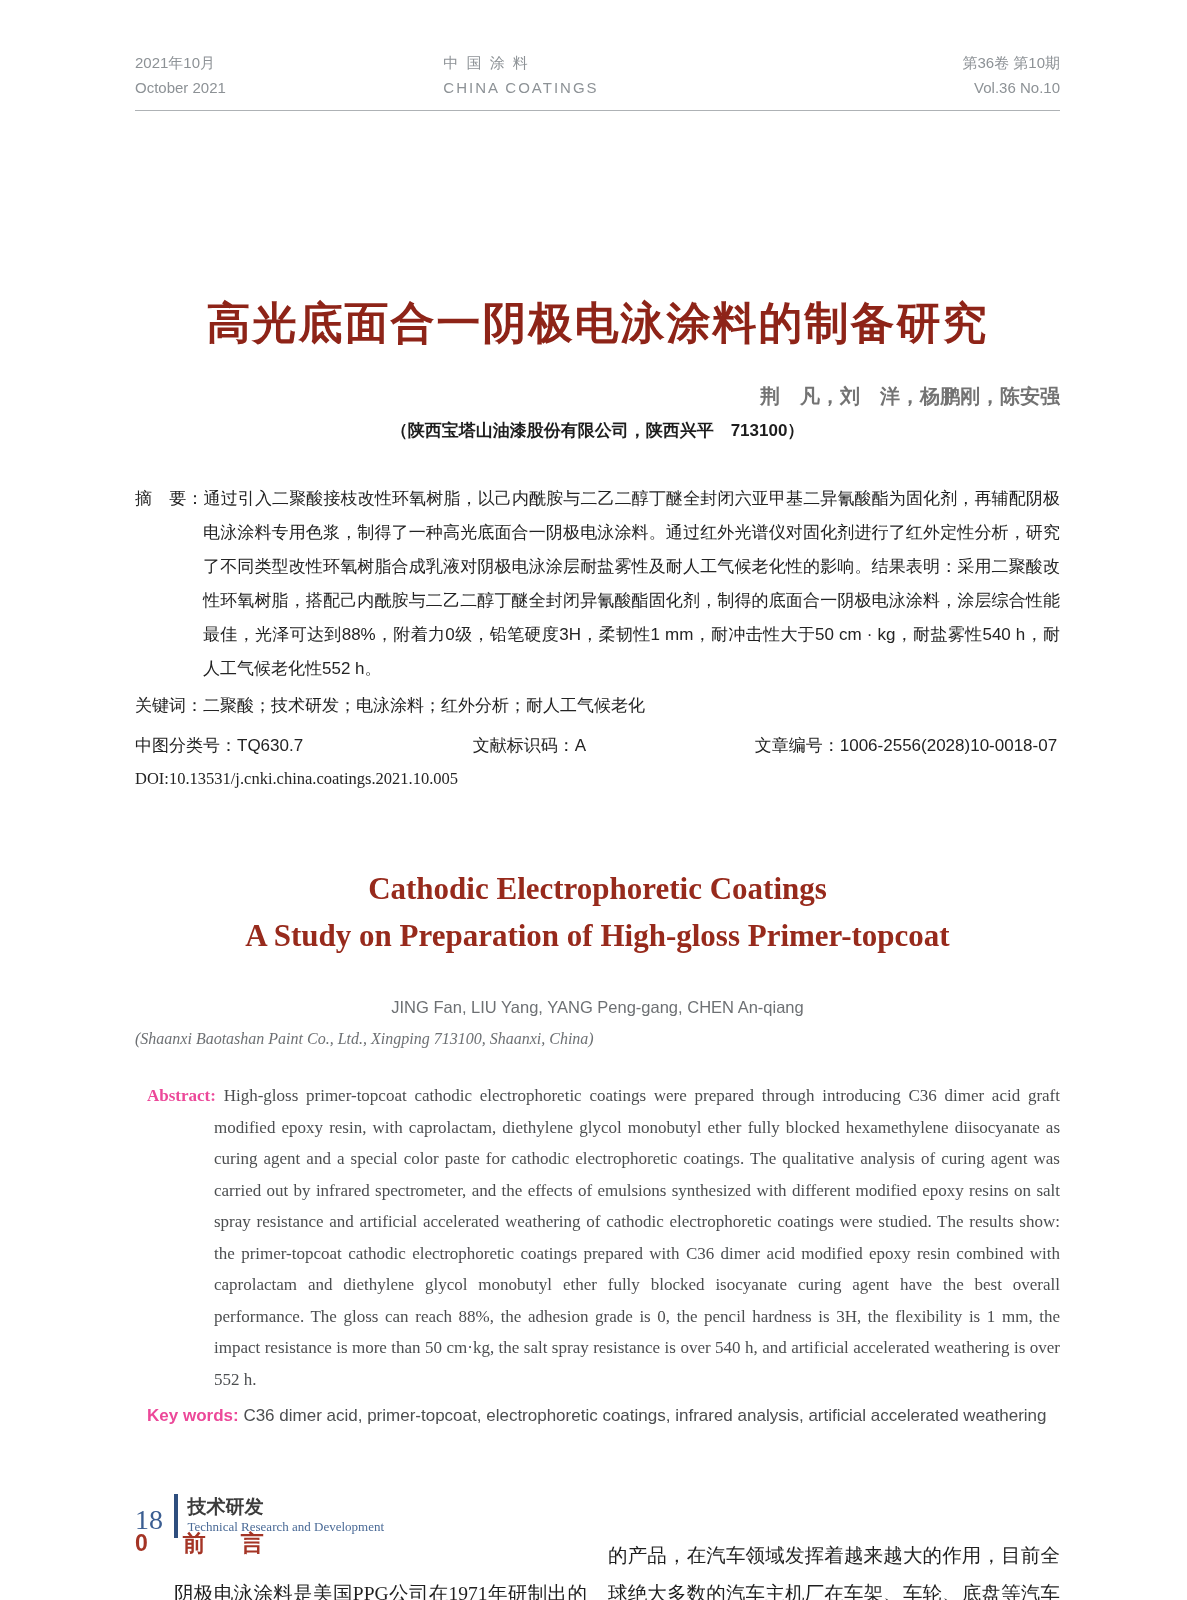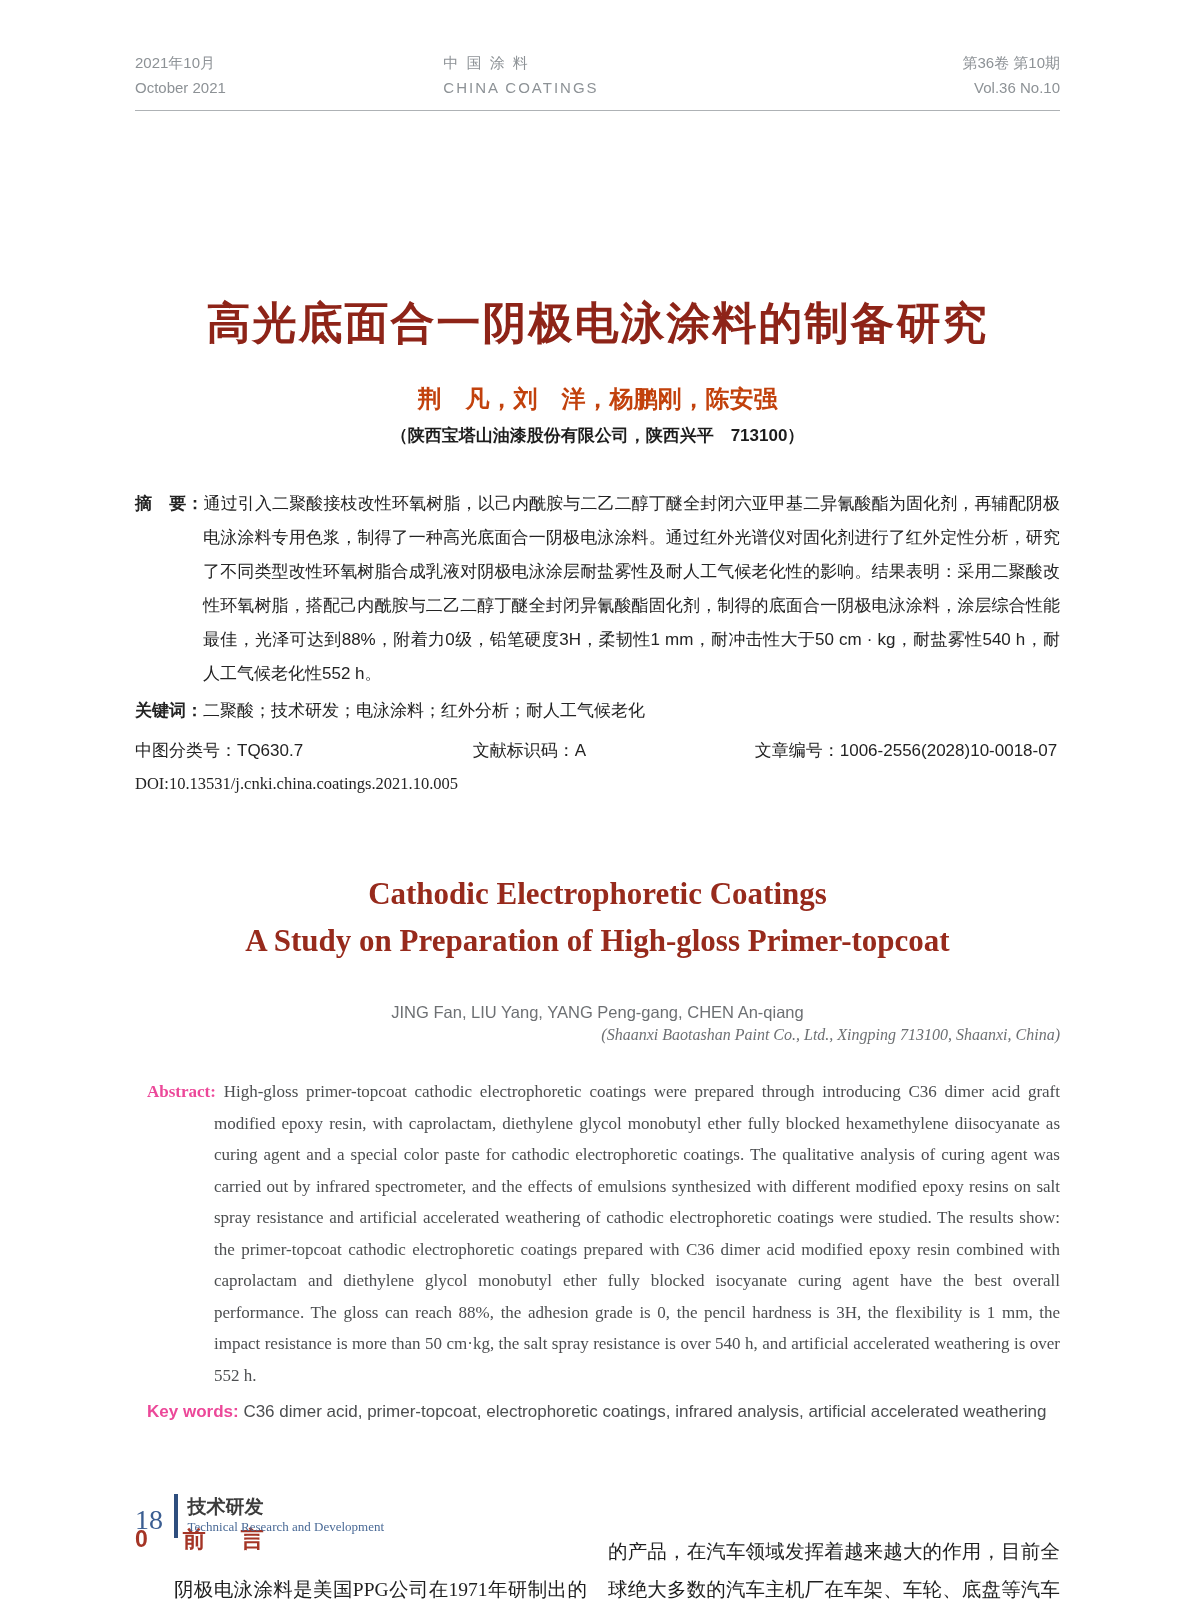--- a/index.html
+++ b/index.html
@@ -36,44 +36,44 @@
     margin-top: 183px;
     text-align: center;
     font-size: 44px;
     font-weight: bold;
     letter-spacing: 2px;
     color: #8e2418;
     font-family: "Liberation Sans", sans-serif;
   }
   .authors-zh {
     margin-top: 30px;
-    text-align: center;
-    font-size: 24px;
-    font-weight: bold;
-    color: #c2410c;
+    text-align: right;
+    font-size: 20px;
+    font-weight: bold;
+    color: #737373;
   }
   .affiliation-zh {
     margin-top: 9px;
     text-align: center;
     font-size: 17px;
     font-weight: bold;
     color: #1d1d1d;
   }
 
   
   .abstract-zh {
     margin-top: 40px;
     font-size: 17px;
     line-height: 34px;
     text-align: justify;
     color: #232323;
     padding-left: 68px;
     text-indent: -68px;
   }
-  .abstract-zh .label, .keywords-zh .label { font-weight: bold; }
+  .abstract-zh .label, .keywords-zh .label { font-weight: normal; }
   .keywords-zh {
     margin-top: 3px;
     font-size: 17px;
     line-height: 34px;
     color: #232323;
   }
   .meta-row {
     margin-top: 11px;
     display: grid;
     grid-template-columns: 36.5% 30.5% 33%;
@@ -98,22 +98,22 @@
     color: #972a1c;
     font-family: "Liberation Serif", serif;
   }
   .authors-en {
     margin-top: 39px;
     text-align: center;
     font-size: 16.5px;
     color: #6d7073;
   }
   .affiliation-en {
-    margin-top: 4px;
-    text-align: right;
+    margin-top: 13px;
+    text-align: left;
     font-size: 16px;
     font-style: italic;
     color: #6d7073;
     font-family: "Liberation Serif", serif;
   }
 
   
   .abstract-en {
     margin-top: 32px;
     font-size: 17px;

